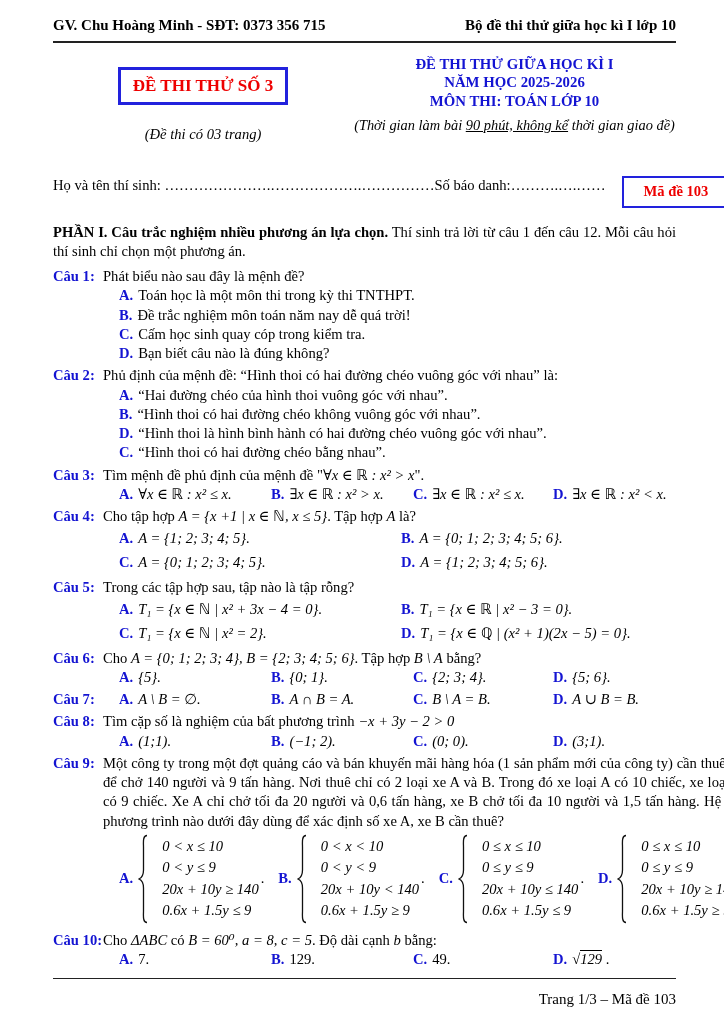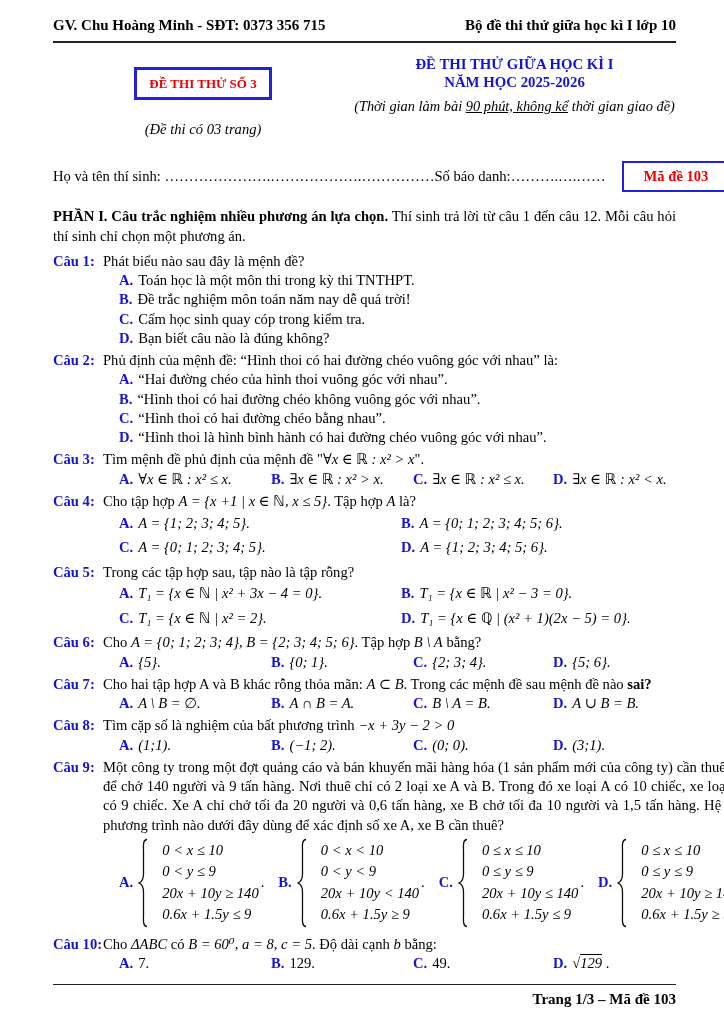--- a/index.html
+++ b/index.html
@@ -16,27 +16,27 @@
     font-family:"Liberation Serif","DejaVu Serif","DejaVu Sans",serif;
     font-size:14.6px;line-height:1.32;color:#000;overflow:hidden;
   }
   
   .header{display:flex;justify-content:space-between;align-items:baseline;
     font-weight:bold;border-bottom:2px solid #222;padding-bottom:5px;font-size:15px;}
   
   .head{display:grid;grid-template-columns:300px 1fr;margin-top:12px;}
   .head-left{text-align:center;}
   .exam-box{display:inline-block;border:3px solid var(--bblue);color:var(--red);
-    font-weight:bold;padding:5px 12px;margin-top:12px;font-size:13px;white-space:nowrap;}
+    font-weight:bold;padding:5px 12px;margin-top:12px;font-size:17px;white-space:nowrap;}
   .pages-note{font-style:italic;margin-top:20px;}
   .head-right{text-align:center;color:var(--blue);font-weight:bold;line-height:1.26;font-size:14.8px;}
   .time-note{color:#000;font-weight:normal;font-style:italic;margin-top:5px;font-size:14.4px;}
   .time-u{text-decoration:underline;}
   
-  .name-row{display:flex;align-items:center;margin-top:22px;}
+  .name-row{display:flex;margin-top:32px;}
   .name-text{white-space:nowrap;}
   .code-box{border:2px solid var(--bblue);color:var(--red);font-weight:bold;
     padding:4px 20px;margin-left:16px;white-space:nowrap;}
   
   .part{margin-top:15px;text-align:justify;}
   .part-b{font-weight:bold;}
   
   .questions{margin-top:3px;}
   .q{display:grid;grid-template-columns:50px 1fr;margin-top:3px;}
   .q-label{color:var(--blue);font-weight:bold;white-space:nowrap;}
@@ -50,41 +50,42 @@
   .opts.stack .opt{white-space:normal;}
   .opt-label{color:var(--blue);font-weight:bold;margin-right:5px;}
   .math{font-style:italic;}
   .bold{font-weight:bold;}
   .sq{font-style:italic;border-top:1.2px solid #000;}
   .sys-opt{display:flex;align-items:center;}
   .sys-opt .opt-label{align-self:center;}
   .sys-lines{font-style:italic;line-height:21.5px;margin-left:14px;}
   .sys-suffix{align-self:center;margin-left:2px;}
   
-  .footer{margin-top:auto;border-top:1.5px solid #222;padding-top:5px;
-    text-align:right;font-weight:bold;font-size:15px;}
+  .footer{margin-top:auto;border-top:1.5px solid #222;padding-top:11px;
+    text-align:right;font-weight:normal;font-size:15px;}
 </style>
 </head>
 <body>
 
 <div class="page">
 
   <div class="header">
     <span>GV. Chu Hoàng Minh - SĐT: 0373 356 715</span>
     <span>Bộ đề thi thử giữa học kì I lớp 10</span>
   </div>
 
   <div class="head">
     <div class="head-left">
       <div class="exam-box">ĐỀ THI THỬ SỐ 3</div>
       <div class="pages-note">(Đề thi có 03 trang)</div>
     </div>
     <div class="head-right">
       <div>ĐỀ THI THỬ GIỮA HỌC KÌ I</div>
       <div>NĂM HỌC 2025-2026</div>
+      <div>MÔN THI: TOÁN LỚP 10</div>
       <div class="time-note"><span>(Thời gian làm bài </span><span class="time-u">90 phút, không kể</span><span> thời gian giao đề)</span></div>
     </div>
   </div>
 
   <div class="name-row">
     <span class="name-text"><span>Họ và tên thí sinh: </span><span>………………….……………….……………</span><span>Số báo danh:</span><span>……….….……</span></span>
     <span class="code-box">Mã đề 103</span>
   </div>
 
   <div class="part">
@@ -104,22 +105,22 @@
           </div>
         </div>
       </div>
       <div class="q">
         <div class="q-label">Câu 2:</div>
         <div class="q-content">
           <div class="q-stem"><span>Phủ định của mệnh đề: “Hình thoi có hai đường chéo vuông góc với nhau” là:</span></div>
           <div class="opts stack">
             <div class="opt"><span class="opt-label">A.</span><span class="opt-text"><span>“Hai đường chéo của hình thoi vuông góc với nhau”.</span></span></div>
             <div class="opt"><span class="opt-label">B.</span><span class="opt-text"><span>“Hình thoi có hai đường chéo không vuông góc với nhau”.</span></span></div>
+            <div class="opt"><span class="opt-label">D.</span><span class="opt-text"><span>“Hình thoi là hình bình hành có hai đường chéo vuông góc với nhau”.</span></span></div>
             <div class="opt"><span class="opt-label">C.</span><span class="opt-text"><span>“Hình thoi có hai đường chéo bằng nhau”.</span></span></div>
-            <div class="opt"><span class="opt-label">D.</span><span class="opt-text"><span>“Hình thoi là hình bình hành có hai đường chéo vuông góc với nhau”.</span></span></div>
           </div>
         </div>
       </div>
       <div class="q">
         <div class="q-label">Câu 3:</div>
         <div class="q-content">
           <div class="q-stem"><span>Tìm mệnh đề phủ định của mệnh đề "</span><span class="math">∀x ∈ ℝ : x² &gt; x</span><span>".</span></div>
           <div class="opts cols4">
             <div class="opt"><span class="opt-label">A.</span><span class="opt-text"><span class="math">∀x ∈ ℝ : x² ≤ x.</span></span></div>
             <div class="opt"><span class="opt-label">B.</span><span class="opt-text"><span class="math">∃x ∈ ℝ : x² &gt; x.</span></span></div>
@@ -160,21 +161,20 @@
             <div class="opt"><span class="opt-label">A.</span><span class="opt-text"><span class="math">{5}.</span></span></div>
             <div class="opt"><span class="opt-label">B.</span><span class="opt-text"><span class="math">{0; 1}.</span></span></div>
             <div class="opt"><span class="opt-label">C.</span><span class="opt-text"><span class="math">{2; 3; 4}.</span></span></div>
             <div class="opt"><span class="opt-label">D.</span><span class="opt-text"><span class="math">{5; 6}.</span></span></div>
           </div>
         </div>
       </div>
       <div class="q">
         <div class="q-label">Câu 7:</div>
         <div class="q-content">
-          <div class="q-stem"><span>Cho hai tập hợp A và B khác rỗng thỏa mãn: </span><span class="math">A ⊂ B</span><span>. Trong các mệnh đề sau mệnh đề nào </span><span class="bold">sai?</span></div>
           <div class="opts cols4">
             <div class="opt"><span class="opt-label">A.</span><span class="opt-text"><span class="math">A \ B = ∅.</span></span></div>
             <div class="opt"><span class="opt-label">B.</span><span class="opt-text"><span class="math">A ∩ B = A.</span></span></div>
             <div class="opt"><span class="opt-label">C.</span><span class="opt-text"><span class="math">B \ A = B.</span></span></div>
             <div class="opt"><span class="opt-label">D.</span><span class="opt-text"><span class="math">A ∪ B = B.</span></span></div>
           </div>
         </div>
       </div>
       <div class="q">
         <div class="q-label">Câu 8:</div>

